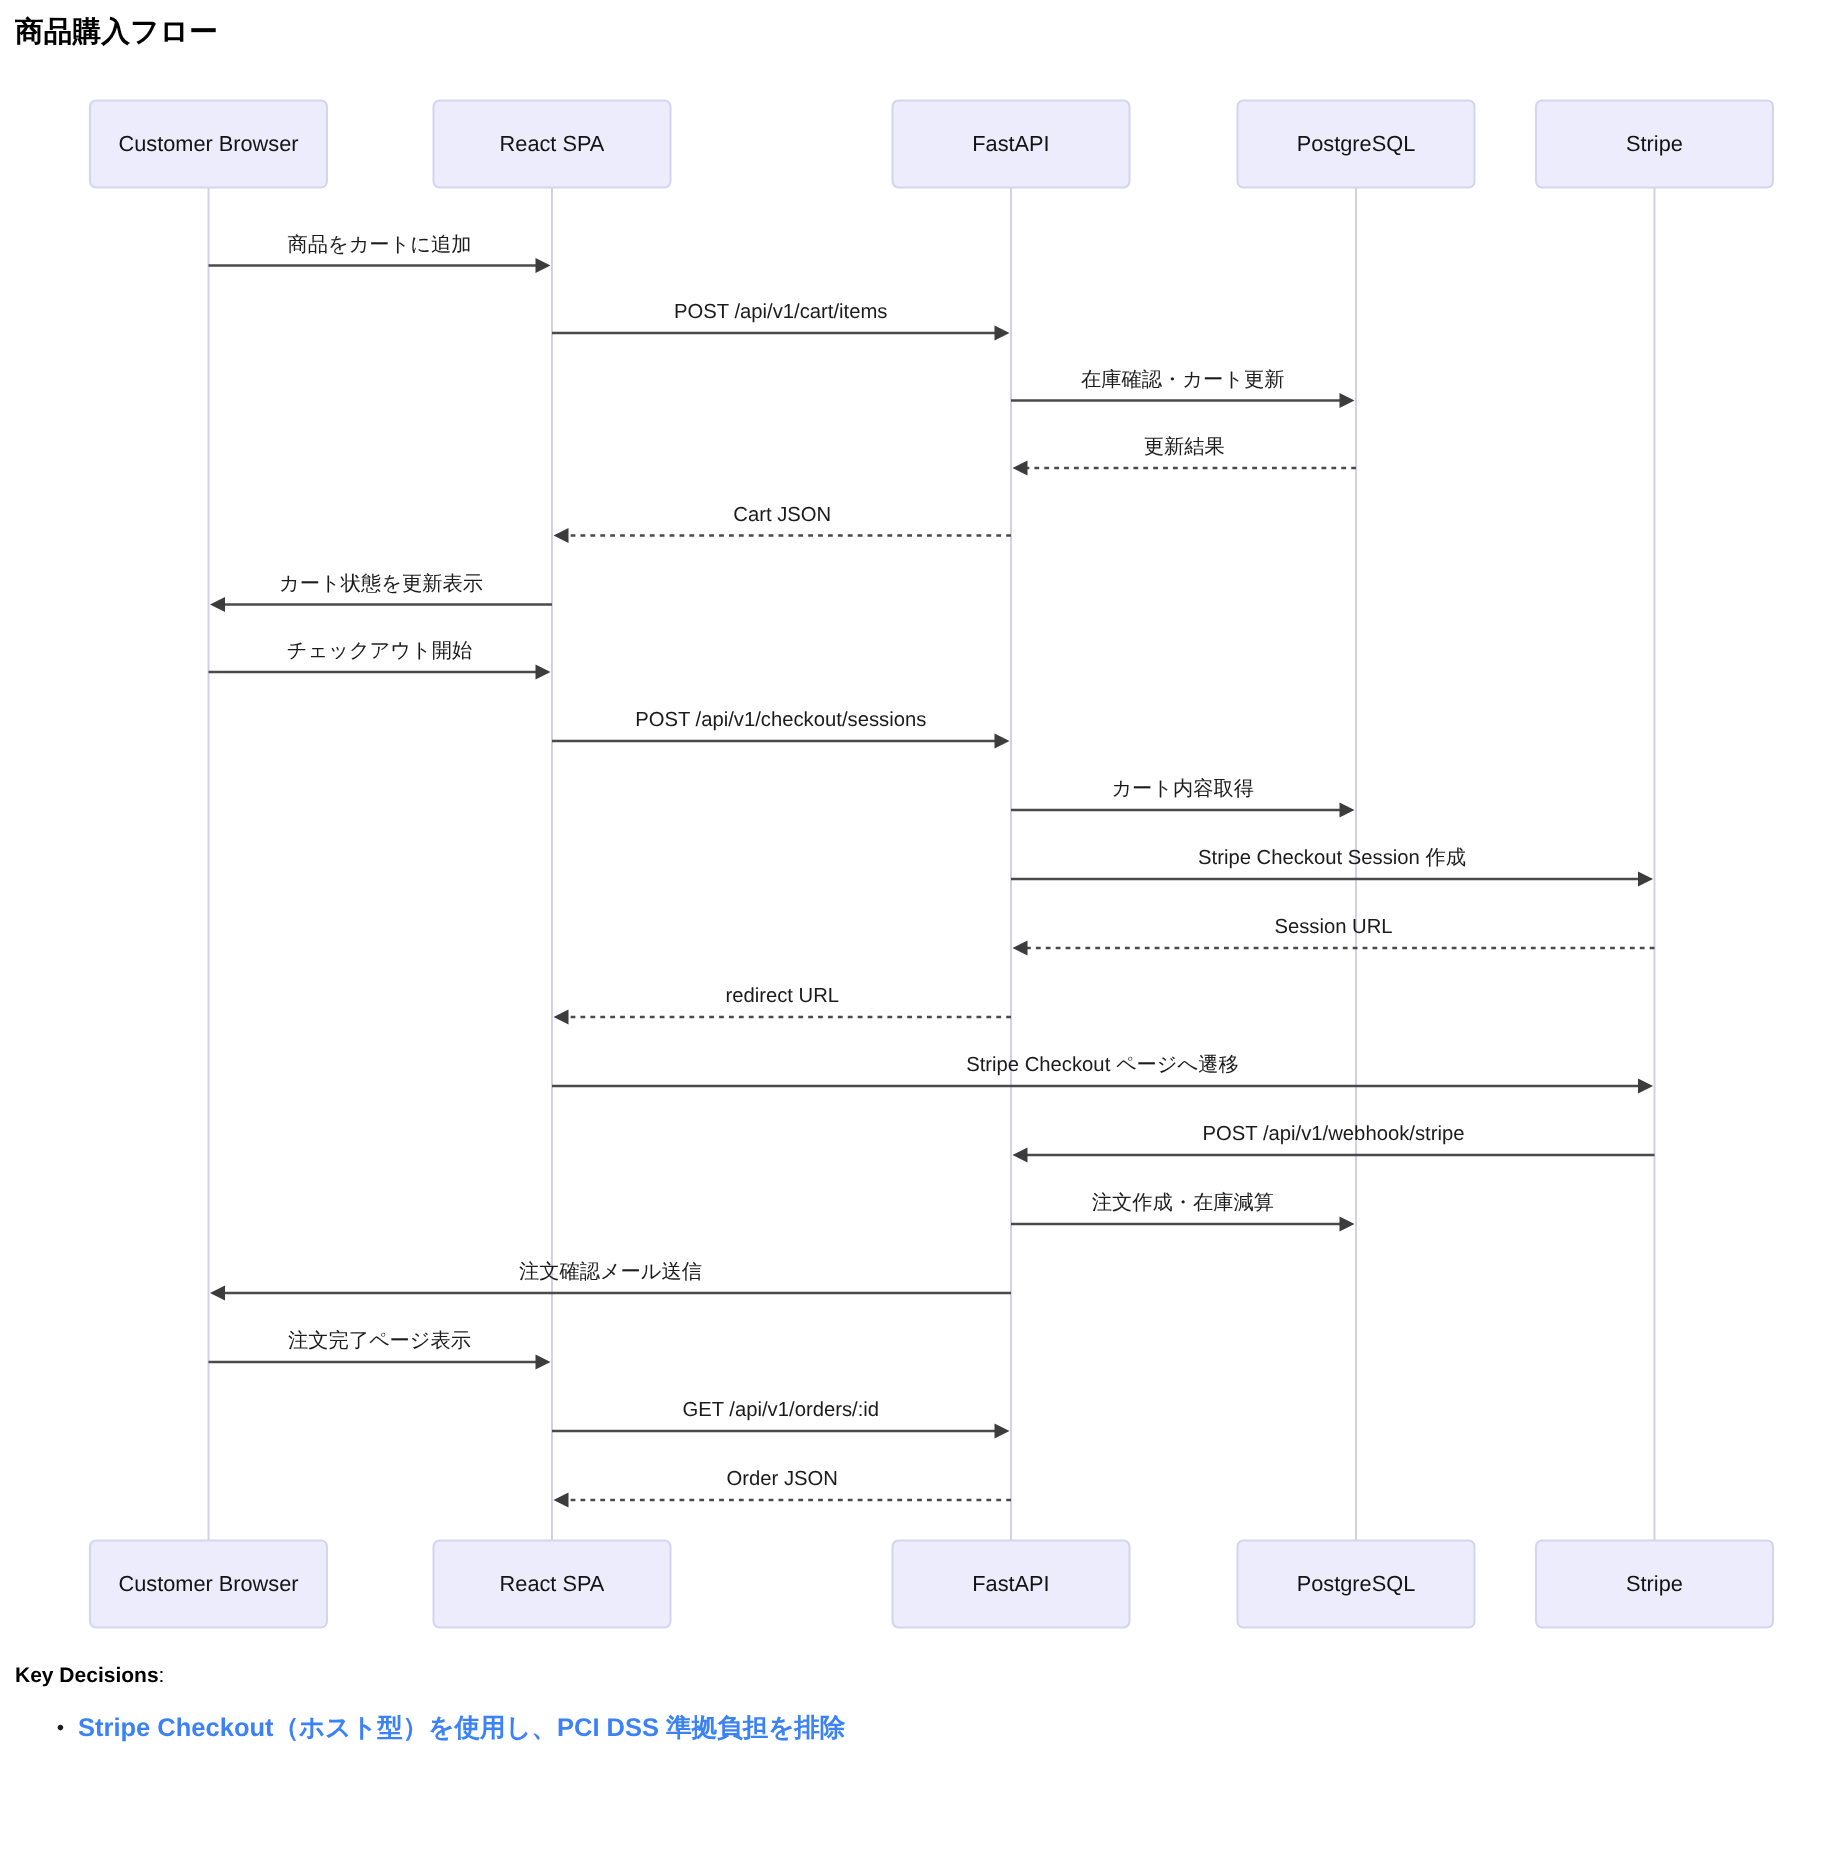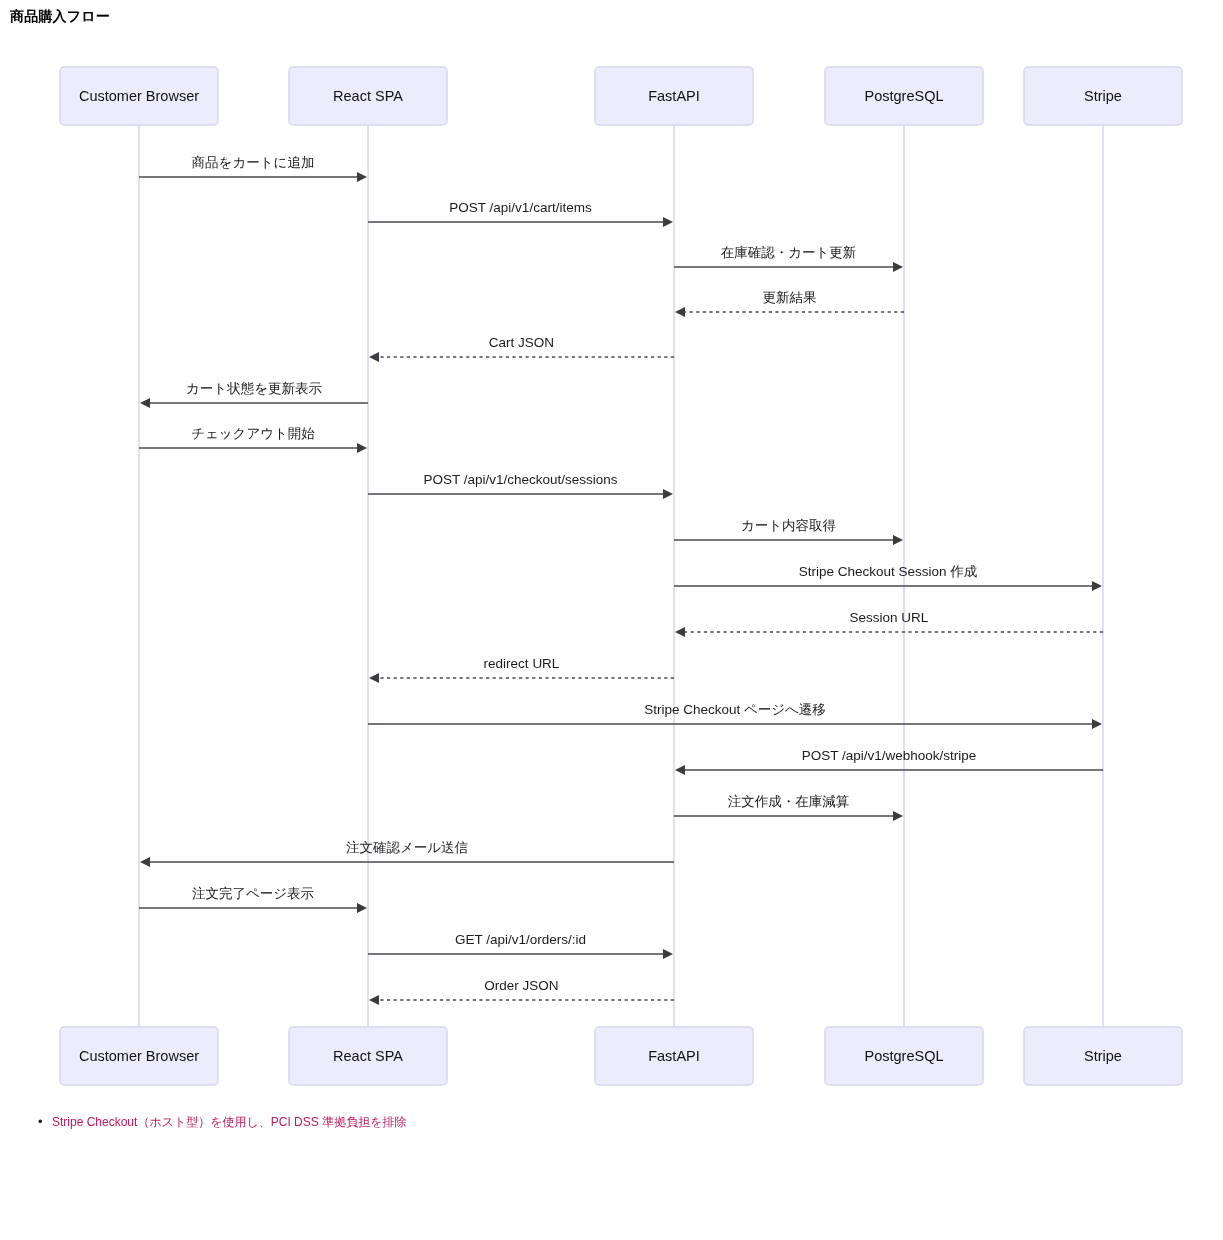--- a/index.html
+++ b/index.html
@@ -12,21 +12,21 @@
     height: 1240px;
     font-family: "Liberation Sans", "DejaVu Sans", sans-serif;
     color: #111111;
     position: relative;
     overflow: hidden;
   }
   #page-title {
     position: absolute;
     left: 10px;
     top: 8px;
-    font-size: 14px;
+    font-size: 19px;
     font-weight: bold;
     letter-spacing: 0.2px;
     color: #000000;
   }
   #diagram-wrap {
     position: absolute;
     left: 0;
     top: 48px;
     width: 1223px;
     height: 1050px;
@@ -82,25 +82,26 @@
   }
   #kd-heading .kd-colon {
     font-weight: normal;
   }
   ul#kd-list {
     margin: 0;
     padding: 0 0 0 28px;
     list-style: none;
   }
   ul#kd-list li {
-    font-size: 12px;
+    font-size: 17px;
     line-height: 28px;
-    color: #be185d;
+    color: #3b82f6;
     position: relative;
     padding-left: 14px;
+    font-weight: bold;
   }
   ul#kd-list li::before {
     content: "\2022";
     position: absolute;
     left: 0;
     top: 0;
     font-size: 13px;
     color: #1a1a1a;
   }
 </style>
@@ -256,16 +257,17 @@
         </g>
         <g>
           <rect x="1024" y="979" width="158" height="58" rx="4" ry="4" class="participant-box-rect"></rect>
           <text x="1103" y="1009" class="participant-label">Stripe</text>
         </g>
       </g>
   </svg>
 </div>
 
 <div id="key-decisions">
+  <div id="kd-heading"><span>Key Decisions</span><span class="kd-colon">:</span></div>
   <ul id="kd-list">
       <li>Stripe Checkout（ホスト型）を使用し、PCI DSS 準拠負担を排除</li>
     </ul>
 </div>
 
 </body></html>

